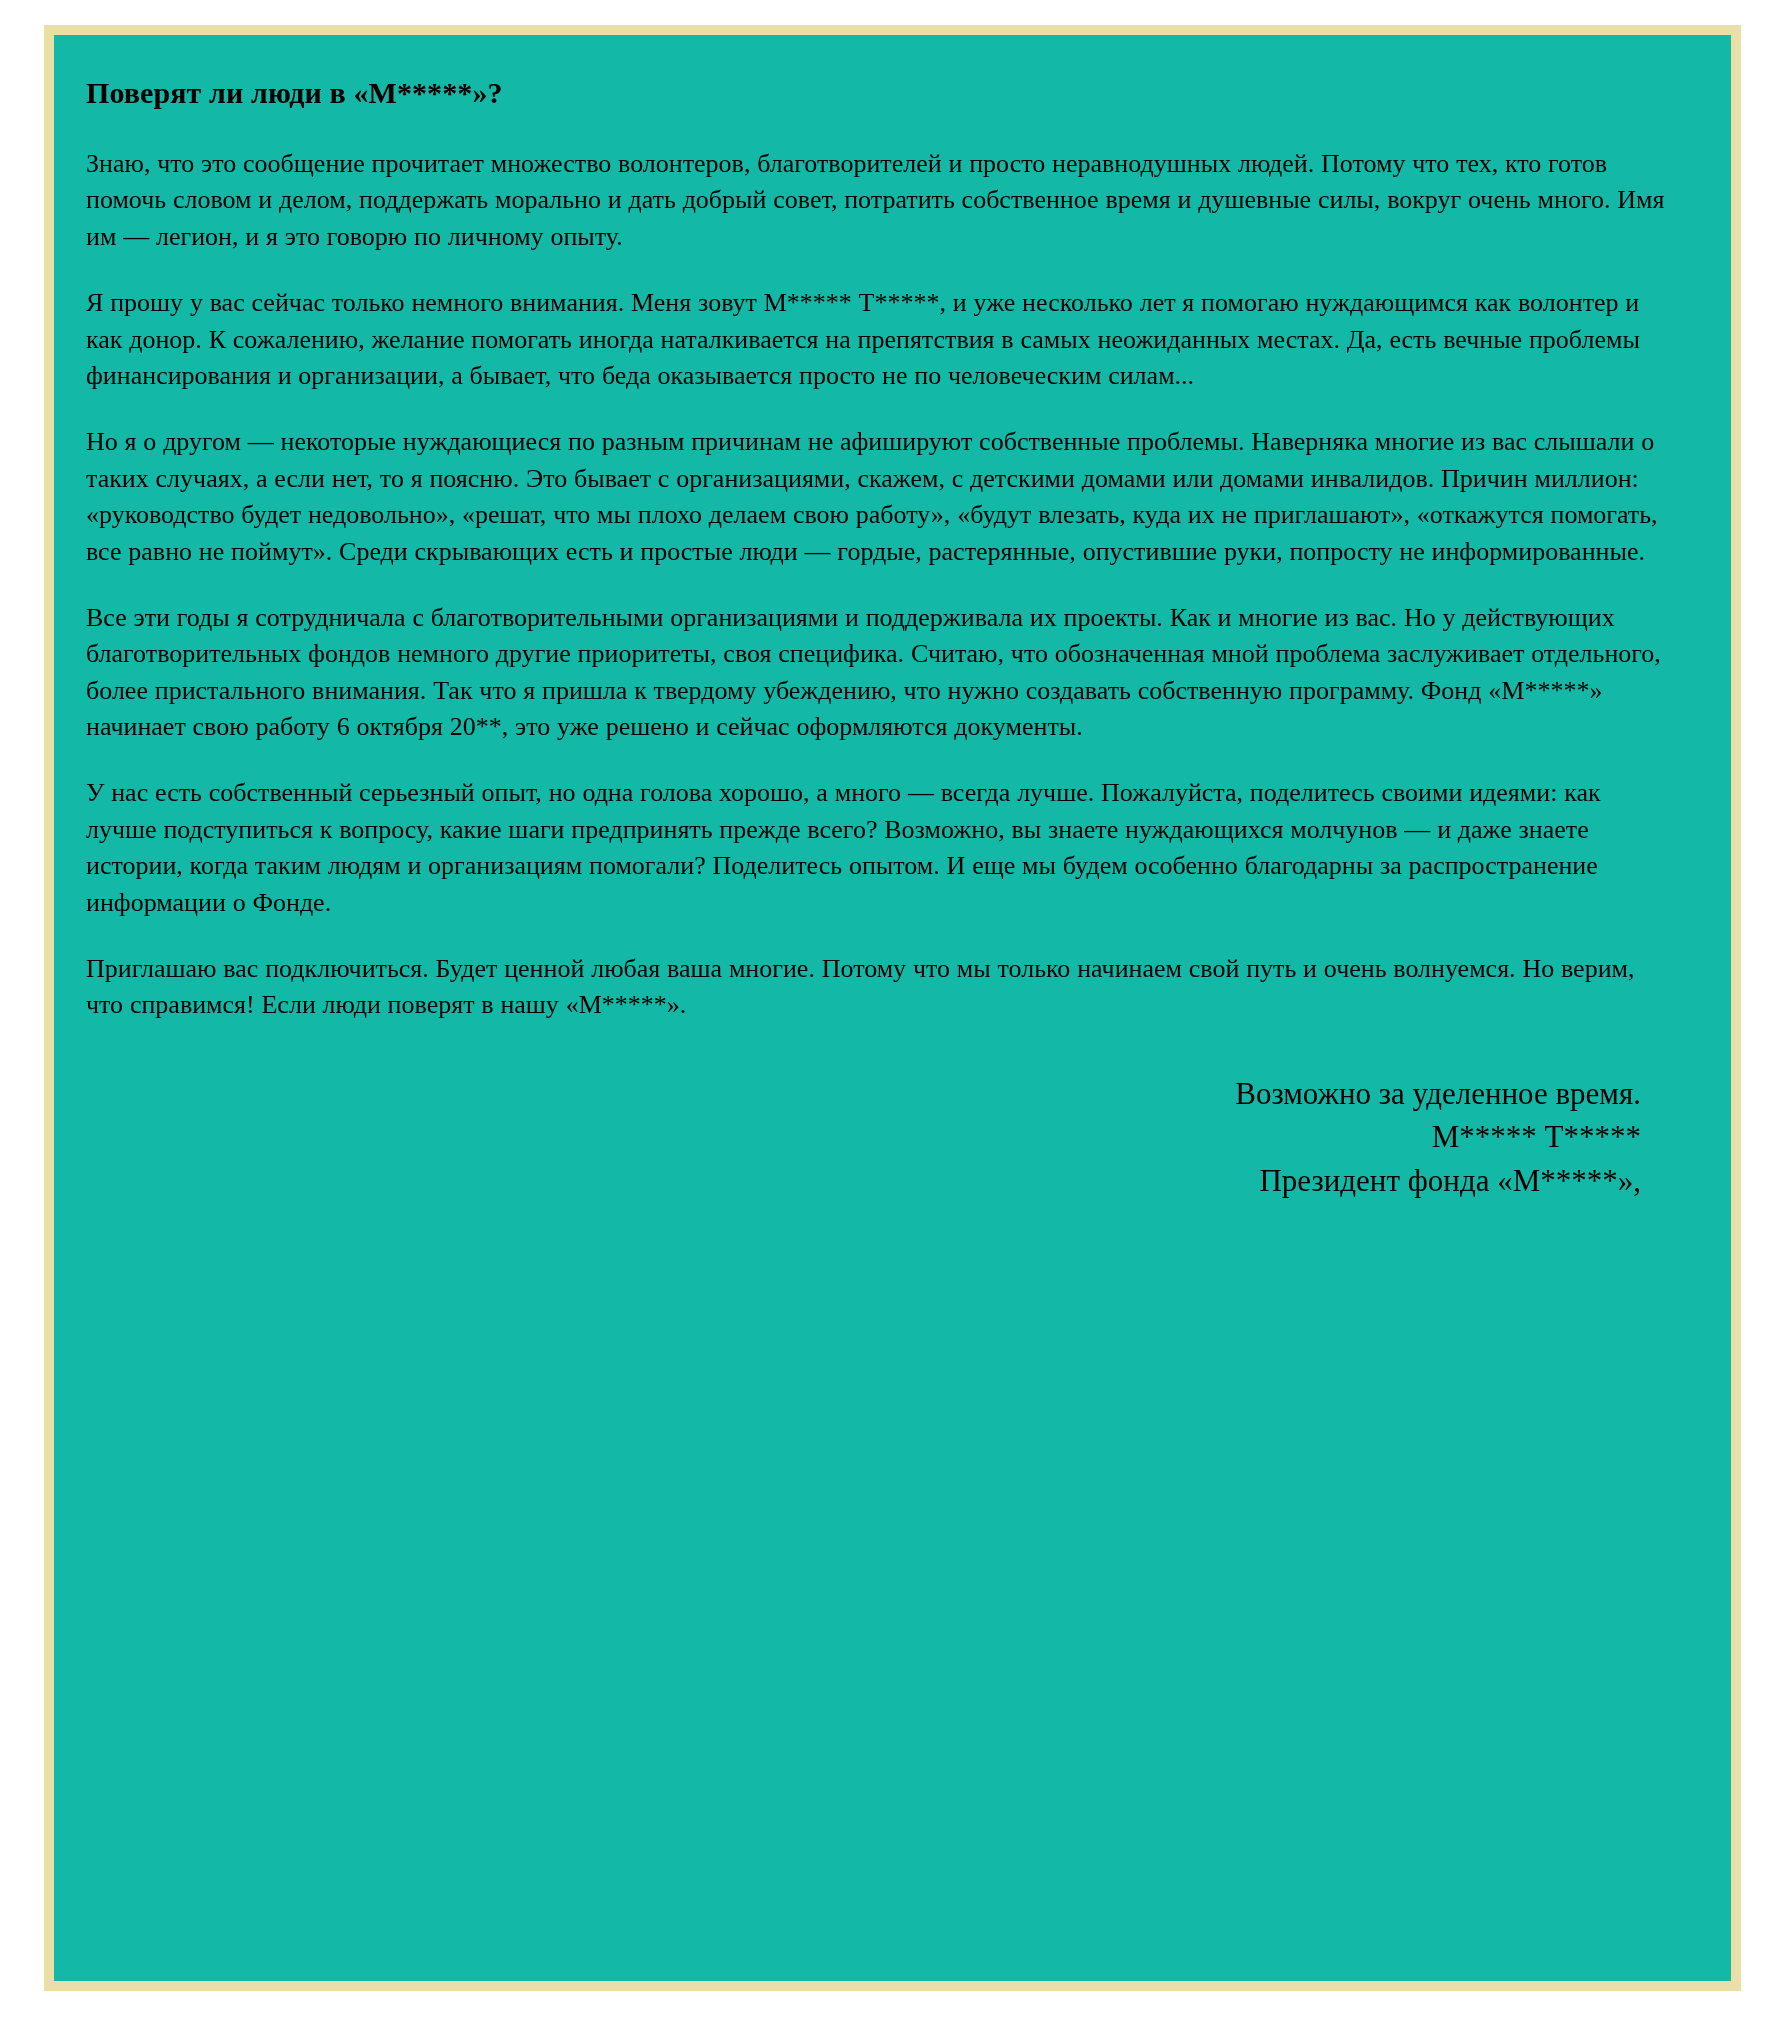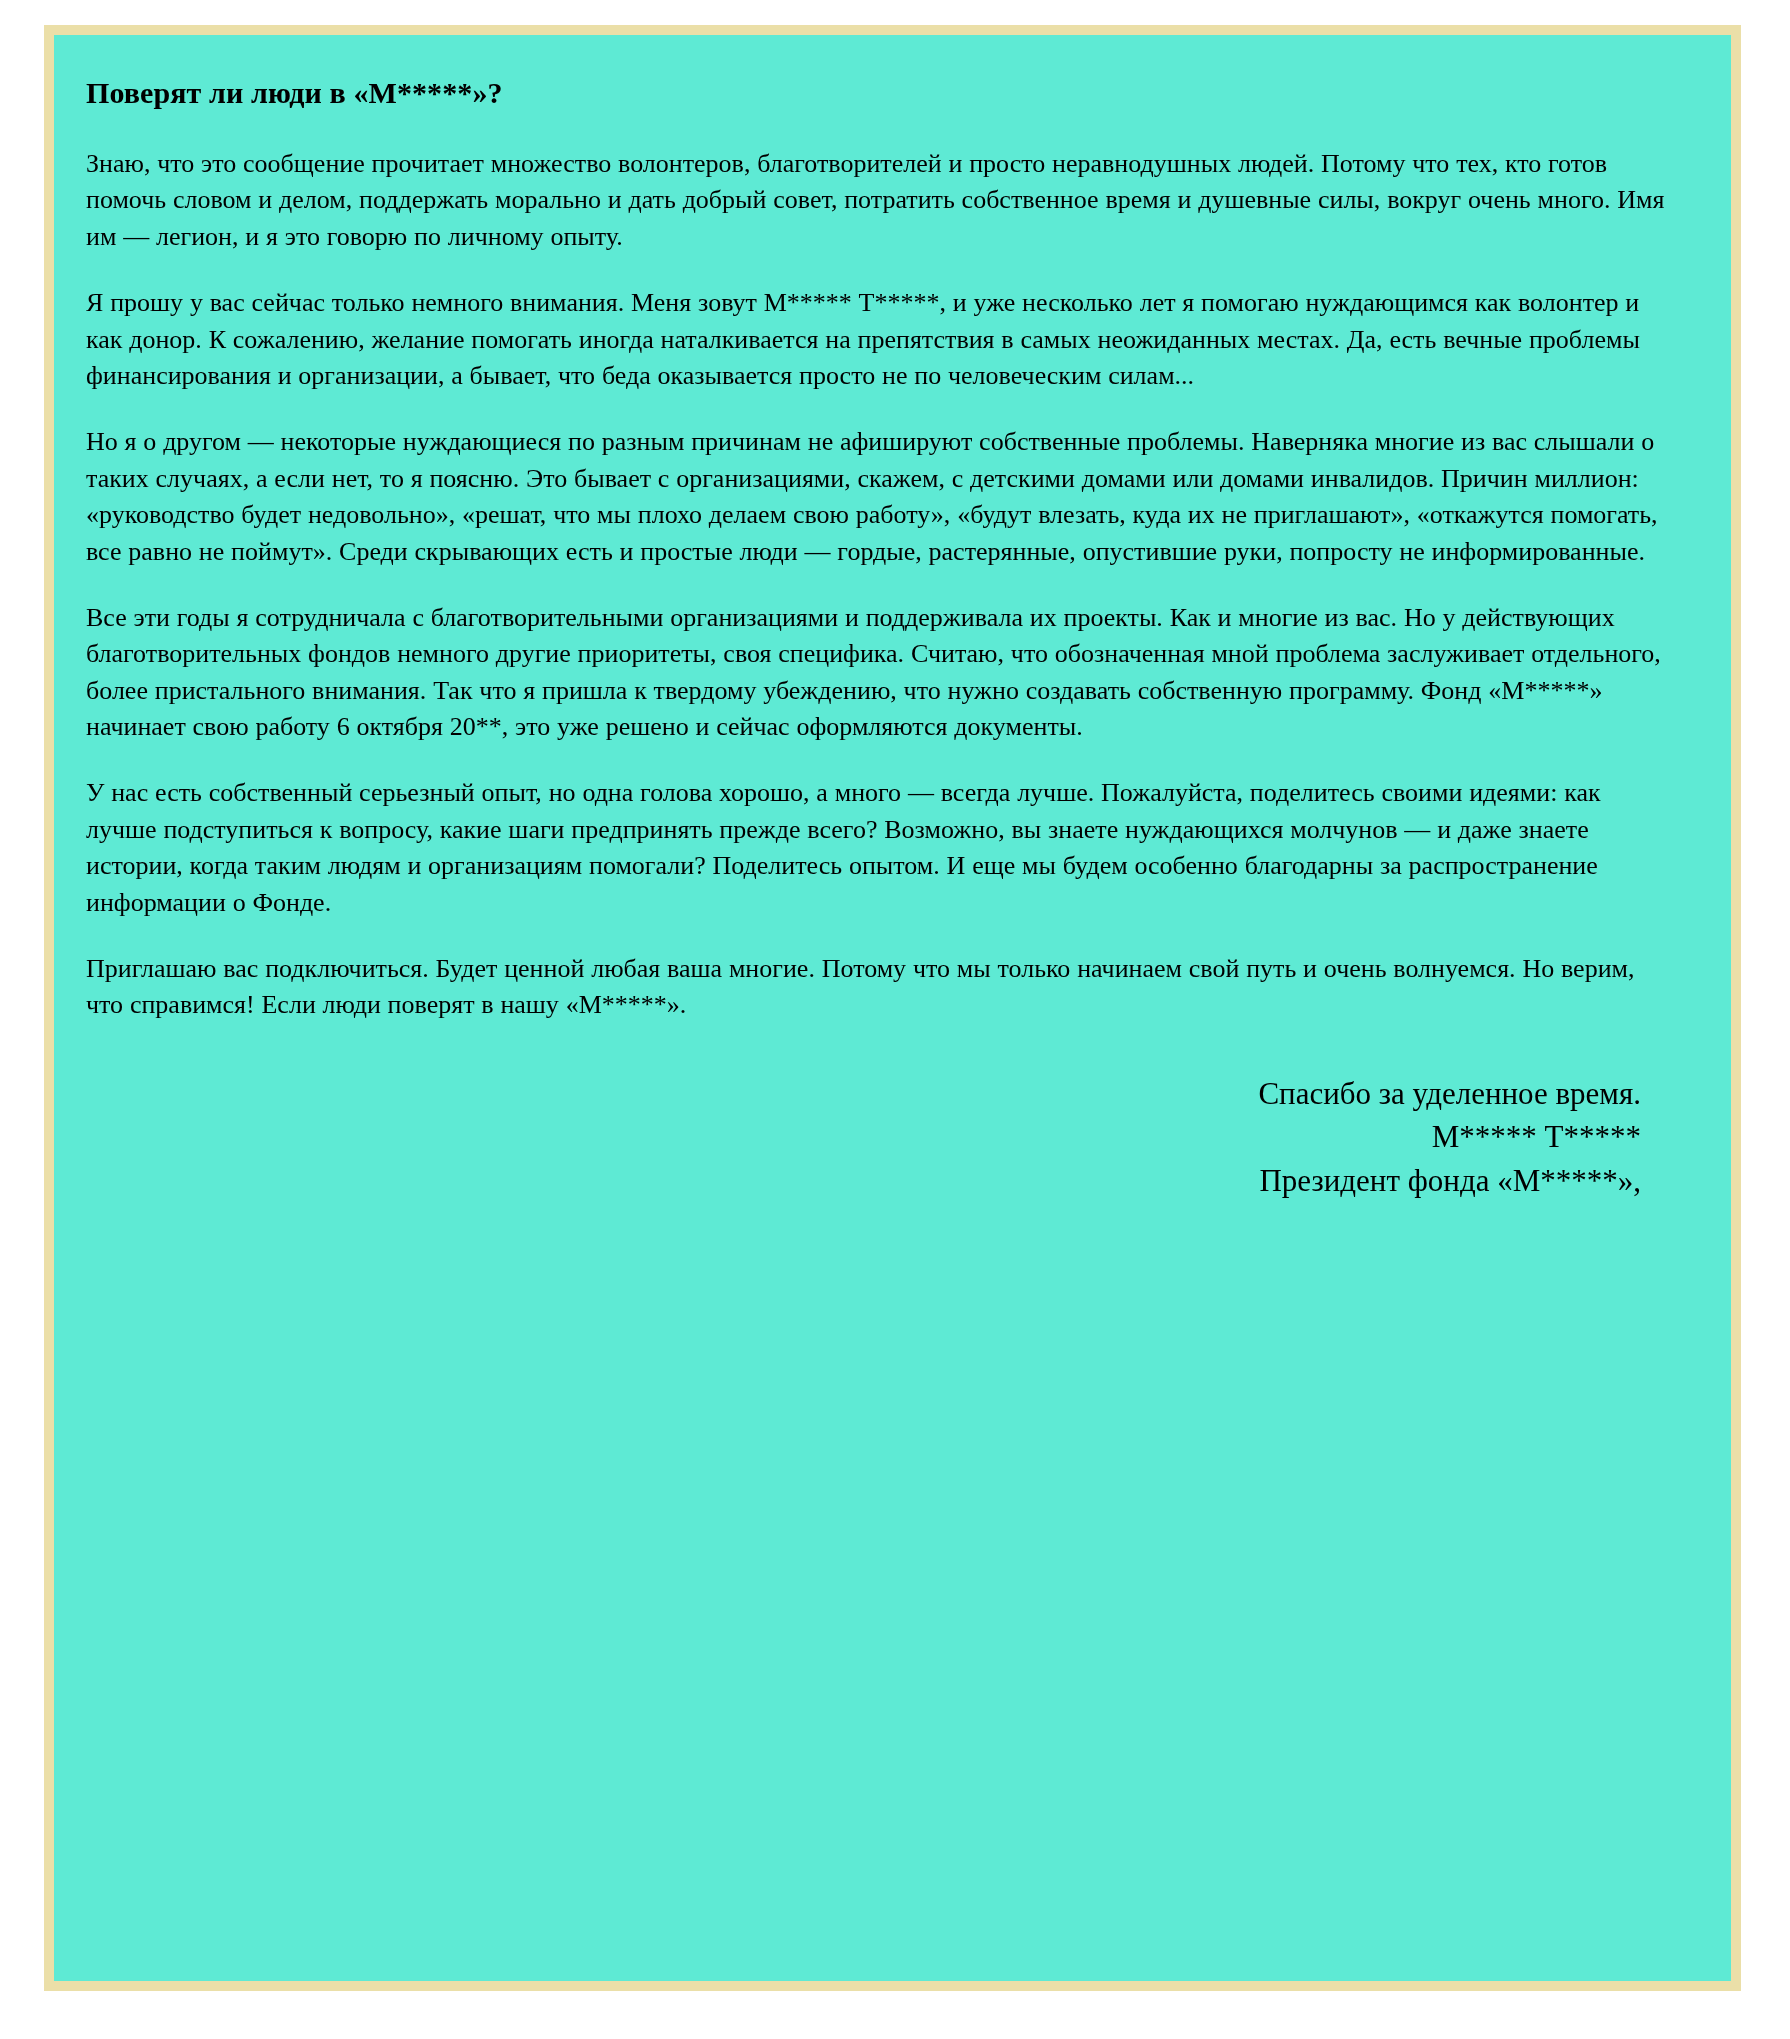--- a/index.html
+++ b/index.html
@@ -59,21 +59,21 @@
     line-height: 1.40;
     padding-right: 34px;
   }
   .sig-line {
     display: block;
   }
 </style>
 </head>
 <body style="color: rgb(0, 0, 0);">
 
-<div class="page" style="border-color: rgb(235, 223, 168); background: #5eead4;">
+<div class="page" style="border-color: rgb(235, 223, 168); background: #14b8a6;">
   <div class="content">
 
     <div class="doc-title">Поверят ли люди в «М*****»?</div>
 
     <div class="spacer-title"></div>
 
     <div class="para">Знаю, что это сообщение прочитает множество волонтеров, благотворителей и просто неравнодушных людей. Потому что тех, кто готов помочь словом и делом, поддержать морально и дать добрый совет, потратить собственное время и душевные силы, вокруг очень много. Имя им — легион, и я это говорю по личному опыту.</div>
     <div class="spacer"></div>
 
     <div class="para">Я прошу у вас сейчас только немного внимания. Меня зовут М***** Т*****, и уже несколько лет я помогаю нуждающимся как волонтер и как донор. К сожалению, желание помогать иногда наталкивается на препятствия в самых неожиданных местах. Да, есть вечные проблемы финансирования и организации, а бывает, что беда оказывается просто не по человеческим силам...</div>
@@ -84,19 +84,19 @@
 
     <div class="para">Все эти годы я сотрудничала с благотворительными организациями и поддерживала их проекты. Как и многие из вас. Но у действующих благотворительных фондов немного другие приоритеты, своя специфика. Считаю, что обозначенная мной проблема заслуживает отдельного, более пристального внимания. Так что я пришла к твердому убеждению, что нужно создавать собственную программу. <b>Фонд «М*****» начинает свою работу 6 октября</b> 20**, это уже решено и сейчас оформляются документы.</div>
     <div class="spacer"></div>
 
     <div class="para">У нас есть собственный серьезный опыт, но одна голова хорошо, а много — всегда лучше. Пожалуйста, поделитесь своими идеями: как лучше подступиться к вопросу, какие шаги предпринять прежде всего? Возможно, вы знаете нуждающихся молчунов — и даже знаете истории, когда таким людям и организациям помогали? Поделитесь опытом. И еще мы будем особенно благодарны за распространение информации о Фонде.</div>
     <div class="spacer"></div>
 
     <div class="para">Приглашаю вас подключиться. Будет ценной любая ваша многие. Потому что мы только начинаем свой путь и очень волнуемся. Но верим, что справимся! Если люди поверят в нашу «М*****».</div>
 
     <div class="signature">
-      <span class="sig-line">Спасибо за уделенное время.</span>
+      <span class="sig-line">Возможно за уделенное время.</span>
       <span class="sig-line">М***** Т*****</span>
       <span class="sig-line">Президент фонда «М*****»,</span>
     </div>
 
   </div>
 </div>
 
 </body></html>

